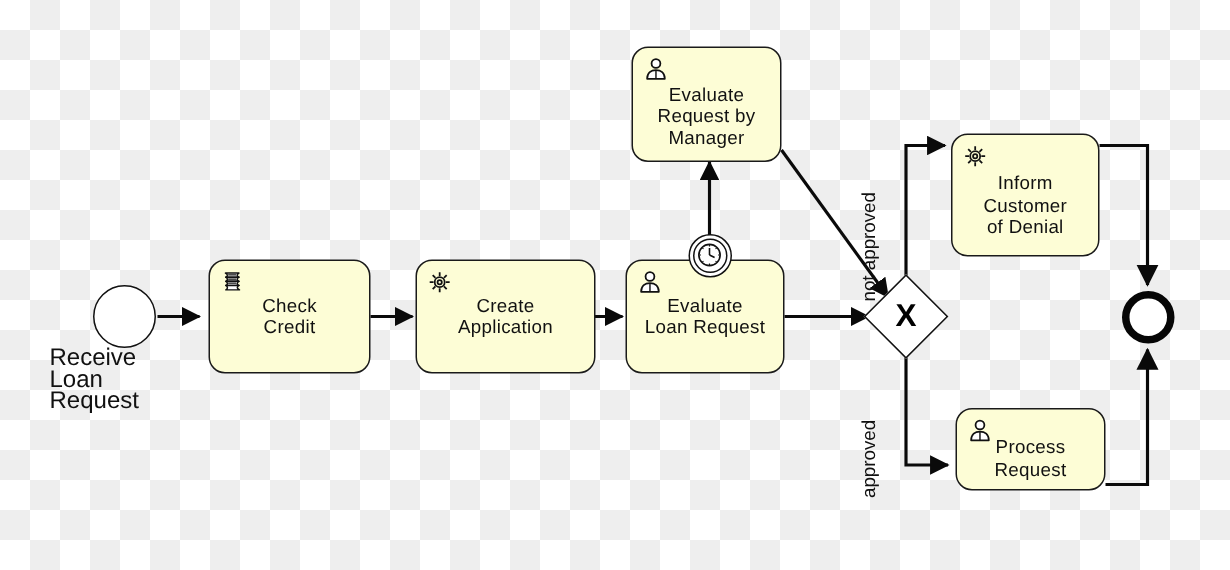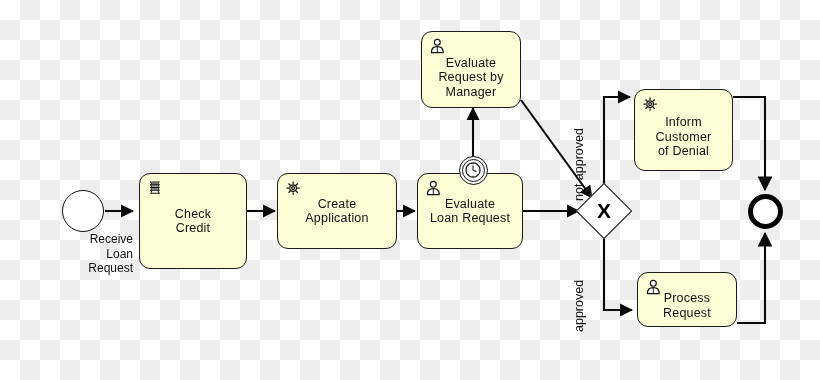--- a/index.html
+++ b/index.html
@@ -111,22 +111,22 @@
     justify-content: center;
     font-size: 21px;
     font-weight: bold;
     color: #000000;
     font-family: "Liberation Sans", sans-serif;
   }
 
   
   .node-label {
     position: absolute;
-    text-align: right;
-    font-size: 12px;
+    text-align: left;
+    font-size: 16px;
     line-height: 14.5px;
     color: #111111;
     white-space: pre-line;
   }
   .edge-label {
     position: absolute;
     font-size: 12.5px;
     color: #111111;
     white-space: nowrap;
     transform-origin: left bottom;
@@ -167,21 +167,21 @@
     <path d="M 733 97 L 765 97 L 765 190" fill="none" stroke="#0a0a0a" stroke-width="2.1" marker-end="url(#arrowbig)"></path>
 
     <path d="M 737 323 L 765 323 L 765 233" fill="none" stroke="#0a0a0a" stroke-width="2.1" marker-end="url(#arrowbig)"></path>
   </svg>
 
   <div class="event start" style="left:62px; top:190px; width:42px; height:42px;"></div>
   <div class="node-label" style="left:33px; top:232px; width:100px;">Receive
 Loan
 Request</div>
 
-  <div class="task" style="left:139px; top:173px; width:108px; height:96px;">
+  <div class="task" style="left:139px; top:173px; width:108px; height:76px;">
     <span class="task-icon">
       <svg viewBox="0 0 20 20" width="19" height="19">
         <path d="M4.5 3.2 h9.5 c-1.6 0.9 -1.6 2.0 0 2.9 h-9.2 c1.5 -0.9 1.5 -2.0 -0.3 -2.9 z" fill="#ffffff" stroke="#111111" stroke-width="1.05" stroke-linejoin="round"></path>
         <path d="M4.7 6.1 h9.3 c-1.6 0.9 -1.6 2.0 0 2.9 h-9.2 c1.5 -0.9 1.5 -2.0 -0.1 -2.9 z" fill="#ffffff" stroke="#111111" stroke-width="1.05" stroke-linejoin="round"></path>
         <path d="M4.8 9.0 h9.2 c-1.6 0.9 -1.6 2.0 0 2.9 h-9.2 c1.5 -0.9 1.5 -2.0 0 -2.9 z" fill="#ffffff" stroke="#111111" stroke-width="1.05" stroke-linejoin="round"></path>
         <path d="M4.8 11.9 h9.2 c-1.6 0.9 -1.6 2.2 0.4 3.1 h-9.6 c1.5 -0.9 1.5 -2.2 0 -3.1 z" fill="#ffffff" stroke="#111111" stroke-width="1.05" stroke-linejoin="round"></path>
         <line x1="6.4" y1="4.5" x2="12.2" y2="4.5" stroke="#111111" stroke-width="0.85"></line>
         <line x1="6.4" y1="7.4" x2="12.2" y2="7.4" stroke="#111111" stroke-width="0.85"></line>
         <line x1="6.4" y1="10.3" x2="12.2" y2="10.3" stroke="#111111" stroke-width="0.85"></line>
       </svg>

